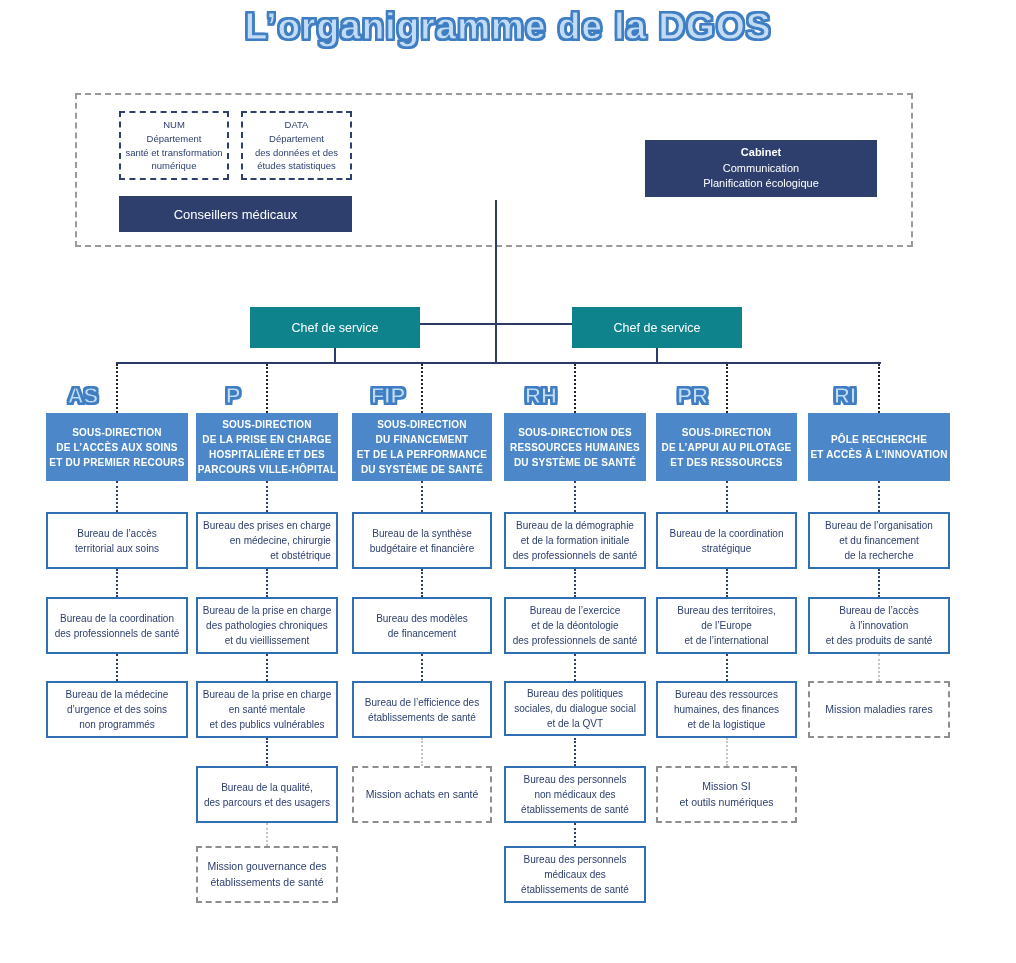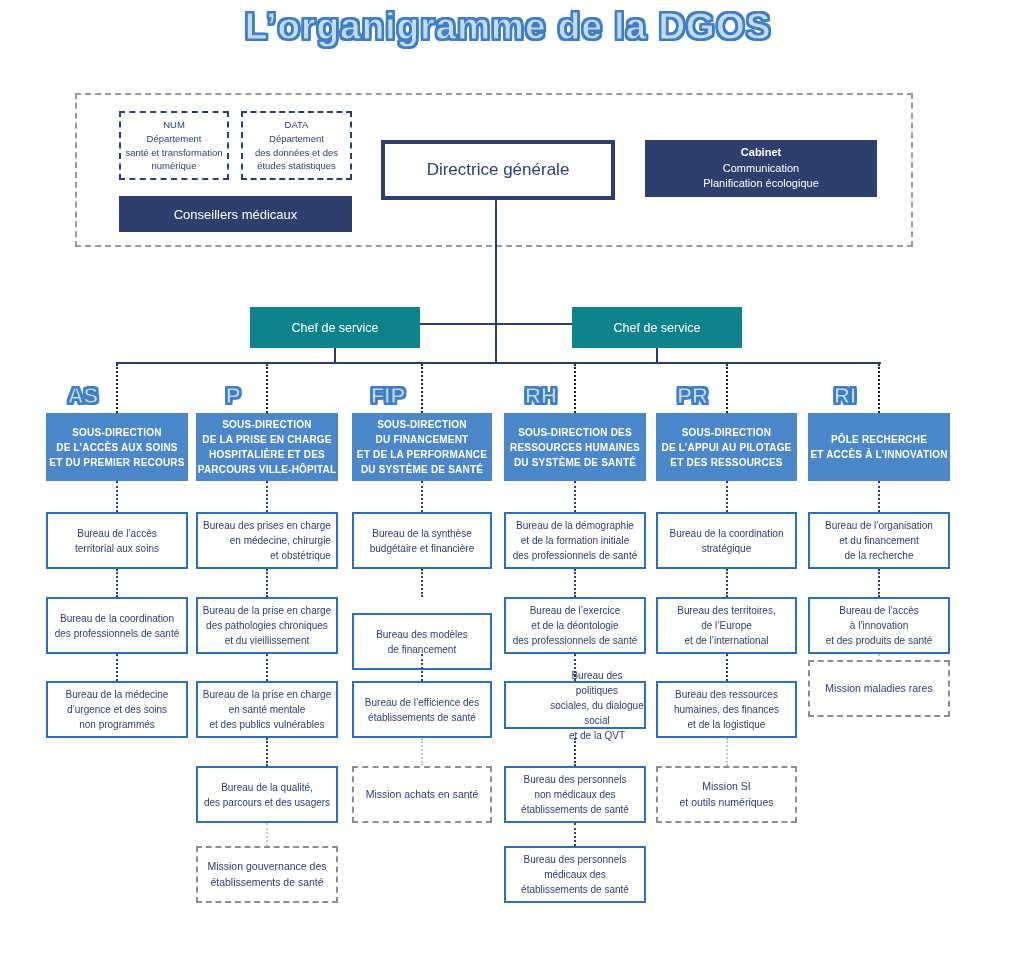--- a/index.html
+++ b/index.html
@@ -62,21 +62,20 @@
   <div class="abs centered pre mini-dashed num-box">NUM
 Département
 santé et transformation
 numérique</div>
 
   <div class="abs centered pre mini-dashed data-box">DATA
 Département
 des données et des
 études statistiques</div>
 
-  <div class="abs centered dg-box">Directrice générale</div>
 
   <div class="abs navy-fill cabinet-box" style="display:flex;flex-direction:column;align-items:center;justify-content:center;text-align:center;">
     <span class="b">Cabinet</span>
     <span class="pre">Communication
 Planification écologique</span>
   </div>
 
   <div class="abs centered navy-fill conseillers-box">Conseillers médicaux</div>
 
   <div class="abs navline" style="left:495px;top:200px;width:2px;height:163px;"></div>
@@ -131,42 +130,42 @@
       <div class="abs dotdrop" style="left: 421px;"></div>
       <div class="abs bubble col-letter" style="left: 353px;">FIP</div>
       <div class="abs centered pre col-header" style="left: 352px; width: 140px;">SOUS-DIRECTION
 DU FINANCEMENT
 ET DE LA PERFORMANCE
 DU SYSTÈME DE SANTÉ</div>
       <div class="abs conn-navy" style="left: 421px; top: 481px; height: 31px;"></div>
       <div class="abs centered pre bureau" style="left: 352px; width: 140px; top: 512px; height: 57px;">Bureau de la synthèse
 budgétaire et financière</div>
       <div class="abs conn-navy" style="left: 421px; top: 569px; height: 28px;"></div>
-      <div class="abs centered pre bureau" style="left: 352px; width: 140px; top: 597px; height: 57px; margin-top: 16px;">Bureau des modèles
+      <div class="abs centered pre bureau" style="left: 352px; width: 140px; top: 597px; height: 57px;">Bureau des modèles
 de financement</div>
       <div class="abs conn-navy" style="left: 421px; top: 654px; height: 27px;"></div>
       <div class="abs centered pre bureau" style="left: 352px; width: 140px; top: 681px; height: 57px;">Bureau de l’efficience des
 établissements de santé</div>
       <div class="abs conn-gray" style="left: 421px; top: 738px; height: 28px;"></div>
       <div class="abs centered pre mission" style="left: 352px; width: 140px; top: 766px; height: 57px;">Mission achats en santé</div>
       <div class="abs dotdrop" style="left: 574px;"></div>
       <div class="abs bubble col-letter" style="left: 506px;">RH</div>
       <div class="abs centered pre col-header" style="left: 504px; width: 142px;">SOUS-DIRECTION DES
 RESSOURCES HUMAINES
 DU SYSTÈME DE SANTÉ</div>
       <div class="abs conn-navy" style="left: 574px; top: 481px; height: 31px;"></div>
       <div class="abs centered pre bureau" style="left: 504px; width: 142px; top: 512px; height: 57px;">Bureau de la démographie
 et de la formation initiale
 des professionnels de santé</div>
       <div class="abs conn-navy" style="left: 574px; top: 569px; height: 28px;"></div>
       <div class="abs centered pre bureau" style="left: 504px; width: 142px; top: 597px; height: 57px;">Bureau de l’exercice
 et de la déontologie
 des professionnels de santé</div>
       <div class="abs conn-navy" style="left: 574px; top: 654px; height: 27px;"></div>
-      <div class="abs centered pre bureau" style="left: 504px; width: 142px; top: 681px; height: 48px; padding-left: 44px;">Bureau des politiques
+      <div class="abs centered pre bureau" style="left: 504px; width: 142px; top: 681px; height: 55px;">Bureau des politiques
 sociales, du dialogue social
 et de la QVT</div>
       <div class="abs conn-navy" style="left: 574px; top: 738px; height: 28px;"></div>
       <div class="abs centered pre bureau" style="left: 504px; width: 142px; top: 766px; height: 57px;">Bureau des personnels
 non médicaux des
 établissements de santé</div>
       <div class="abs conn-navy" style="left: 574px; top: 823px; height: 23px;"></div>
       <div class="abs centered pre bureau" style="left: 504px; width: 142px; top: 846px; height: 57px;">Bureau des personnels
 médicaux des
 établissements de santé</div>
@@ -195,16 +194,16 @@
 ET ACCÈS À L’INNOVATION</div>
       <div class="abs conn-navy" style="left: 878px; top: 481px; height: 31px;"></div>
       <div class="abs centered pre bureau" style="left: 808px; width: 142px; top: 512px; height: 57px;">Bureau de l’organisation
 et du financement
 de la recherche</div>
       <div class="abs conn-navy" style="left: 878px; top: 569px; height: 28px;"></div>
       <div class="abs centered pre bureau" style="left: 808px; width: 142px; top: 597px; height: 57px;">Bureau de l’accès
 à l’innovation
 et des produits de santé</div>
       <div class="abs conn-gray" style="left: 878px; top: 654px; height: 27px;"></div>
-      <div class="abs centered pre mission" style="left: 808px; width: 142px; top: 660px; height: 57px; text-align: center;">Mission maladies rares</div>
+      <div class="abs centered pre mission" style="left: 808px; width: 142px; top: 681px; height: 57px; text-align: center;">Mission maladies rares</div>
     </div>
 
 </div>
 
 </body></html>

